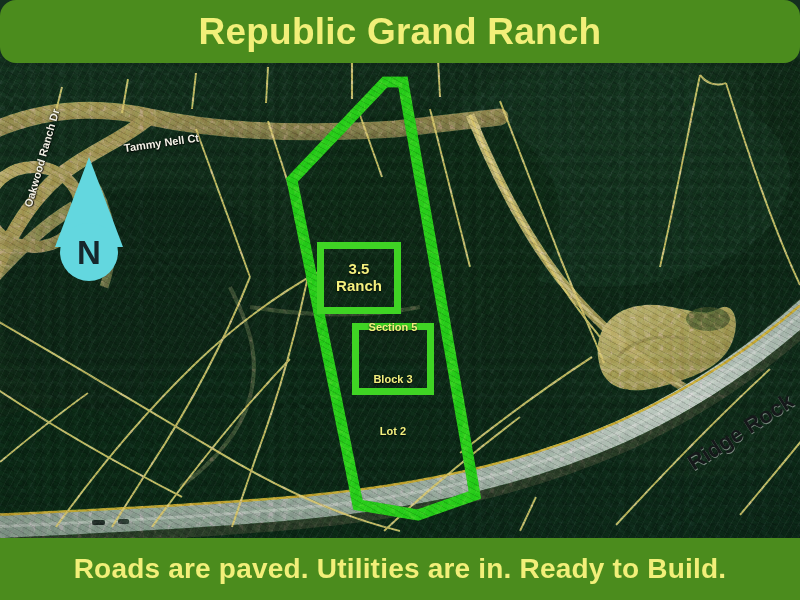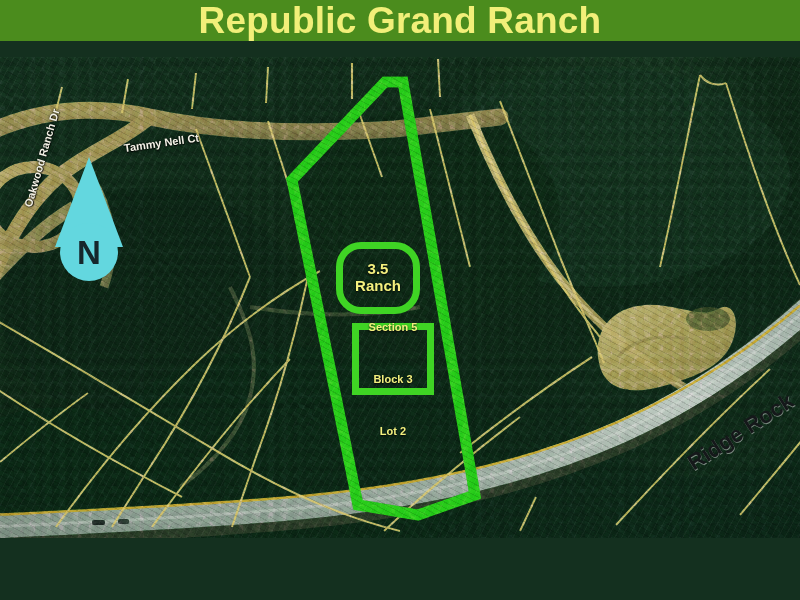--- a/index.html
+++ b/index.html
@@ -1,21 +1,21 @@
 <!DOCTYPE html>
 <html><head>
 <meta charset="utf-8">
 <style>
   html,body{margin:0;padding:0;background:#000;}
   body{width:800px;height:600px;overflow:hidden;font-family:"Liberation Sans",sans-serif;}
   #page{position:relative;width:800px;height:600px;overflow:hidden;background:#14301f;}
 
   
   .banner{position:absolute;left:0;width:800px;background:#4b8c1d;display:flex;align-items:center;justify-content:center;z-index:40;}
-  #top-banner{top:0;height:41px;}
+  #top-banner{top:0;height:63px;border-radius:16px;}
   #bottom-banner{top:538px;height:62px;}
   .banner-text{color:#f2ef79;font-weight:bold;letter-spacing:.2px;text-align:center;white-space:nowrap;line-height:1;}
   #title-text{font-size:37px;}
   #footer-text{font-size:28px;}
 
   
   #map{position:absolute;left:0;top:57px;width:800px;height:481px;overflow:hidden;
        background:
          radial-gradient(ellipse 220px 160px at 620px 60px,#2b4a35 0%,rgba(43,74,53,0) 70%),
          radial-gradient(ellipse 260px 180px at 180px 330px,#16301f 0%,rgba(22,48,31,0) 72%),
@@ -48,21 +48,21 @@
   .rl-light{color:#f3f1e6;text-shadow:0 0 3px rgba(0,0,0,.9),0 1px 1px rgba(0,0,0,.85);}
   .rl-dark{color:#15181a;text-shadow:0 1px 0 rgba(255,255,255,.45);}
   #label-tammy{left:124px;top:85px;font-size:11px;transform:rotate(-8deg);transform-origin:left center;}
   #label-oakwood{left:22px;top:148px;font-size:11px;transform:rotate(-74deg);transform-origin:left top;}
   #label-ridge{left:690px;top:395px;font-size:22px;transform:rotate(-33deg);transform-origin:left center;}
 
   
   .callout{position:absolute;border:7px solid #3fd424;display:flex;flex-direction:column;
            align-items:center;justify-content:center;z-index:30;background:transparent;}
   .callout span{color:#f4f07e;font-weight:bold;text-shadow:0 1px 2px rgba(0,0,0,.95);line-height:1.12;white-space:nowrap;}
-  #acre-box{left:336px;top:185px;width:70px;height:58px;border-radius:25px;}
+  #acre-box{left:317px;top:185px;width:70px;height:58px;}
   #acre-box span{font-size:15px;}
   #lot-box{left:352px;top:266px;width:68px;height:58px;}
   #lot-box span{font-size:11px;margin-top:40px;}
 
   
   #compass{position:absolute;left:55px;top:100px;width:68px;height:124px;z-index:32;}
   #compass-needle{position:absolute;left:0;top:0;width:68px;height:90px;
      background:#63d7df;clip-path:polygon(50% 0%,100% 100%,0% 100%);}
   #compass-disc{position:absolute;left:5px;top:66px;width:58px;height:58px;border-radius:50%;background:#63d7df;
      display:flex;align-items:center;justify-content:center;}
@@ -205,14 +205,17 @@
 
     <div id="compass">
       <div id="compass-needle"></div>
       <div id="compass-disc">
         <div id="compass-n">N</div>
       </div>
     </div>
 
   </div>
 
+  <div class="banner" id="bottom-banner">
+    <div class="banner-text" id="footer-text">Roads are paved. Utilities are in. Ready to Build.</div>
+  </div>
 
 </div>
 
 </body></html>

